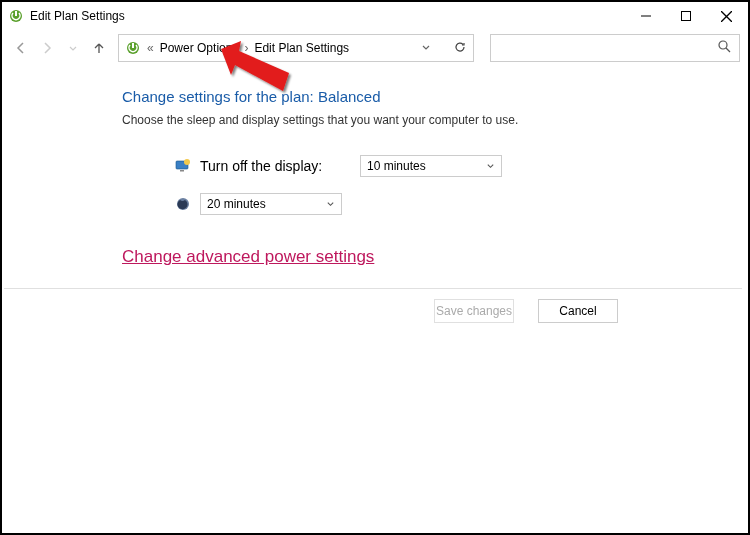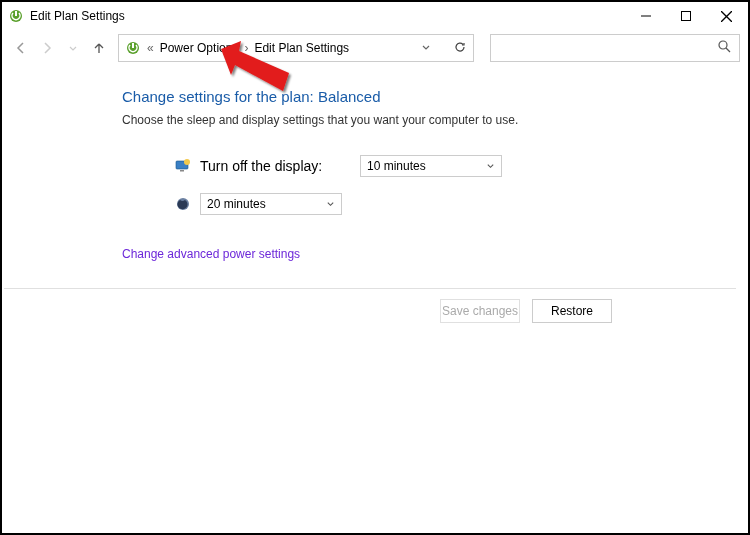--- a/index.html
+++ b/index.html
@@ -137,39 +137,40 @@
     align-items: center;
     justify-content: space-between;
     padding: 0 6px;
     font-size: 12px;
     cursor: pointer;
   }
   .links {
     margin-top: 32px;
   }
   .link {
-    color: #6d28d9;
-    font-size: 12px;
+    color: #be185d;
+    font-size: 17px;
     cursor: pointer;
     display: block;
     margin-bottom: 16px;
+    text-decoration: underline;
   }
   
   .footer {
     position: absolute;
     top: 286px;
     left: 2px;
-    right: 12px;
+    right: 6px;
     height: 44px;
     border-top: 1px solid #e0e0e0;
     display: flex;
     align-items: center;
     justify-content: flex-end;
     padding-right: 124px;
-    gap: 12px;
+    gap: 24px;
     text-align: center;
   }
   .btn {
     min-width: 80px;
     height: 24px;
     border: 1px solid #ccc;
     background: #fff;
     display: flex;
     align-items: center;
     justify-content: center;
@@ -329,21 +330,21 @@
     </div>
   </div>
 
   <div class="links">
     <span class="link">Change advanced power settings</span>
   </div>
 </div>
 
 <div class="footer">
   <div class="btn disabled">Save changes</div>
-  <div class="btn">Restore</div>
+  <div class="btn">Cancel</div>
 </div>
 
 <div class="red-arrow">
   <svg width="80" height="55" viewBox="0 0 80 55">
     <defs>
       <filter id="s" x="-20%" y="-20%" width="150%" height="150%">
         <feDropShadow dx="2" dy="2" stdDeviation="1" flood-opacity="0.5"></feDropShadow>
       </filter>
     </defs>
     <polygon points="4,8 24,0 22,10 72,32 66,50 18,24 14,34" fill="#e21b1b" filter="url(#s)"></polygon>

